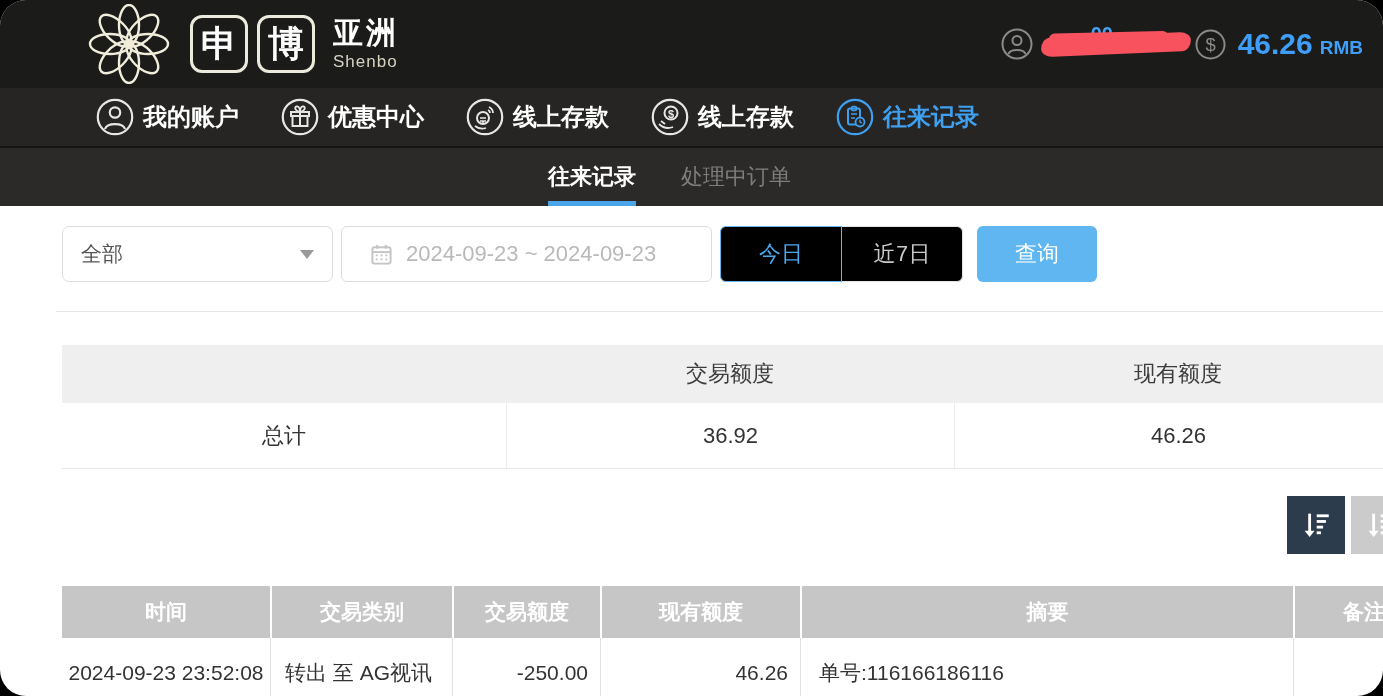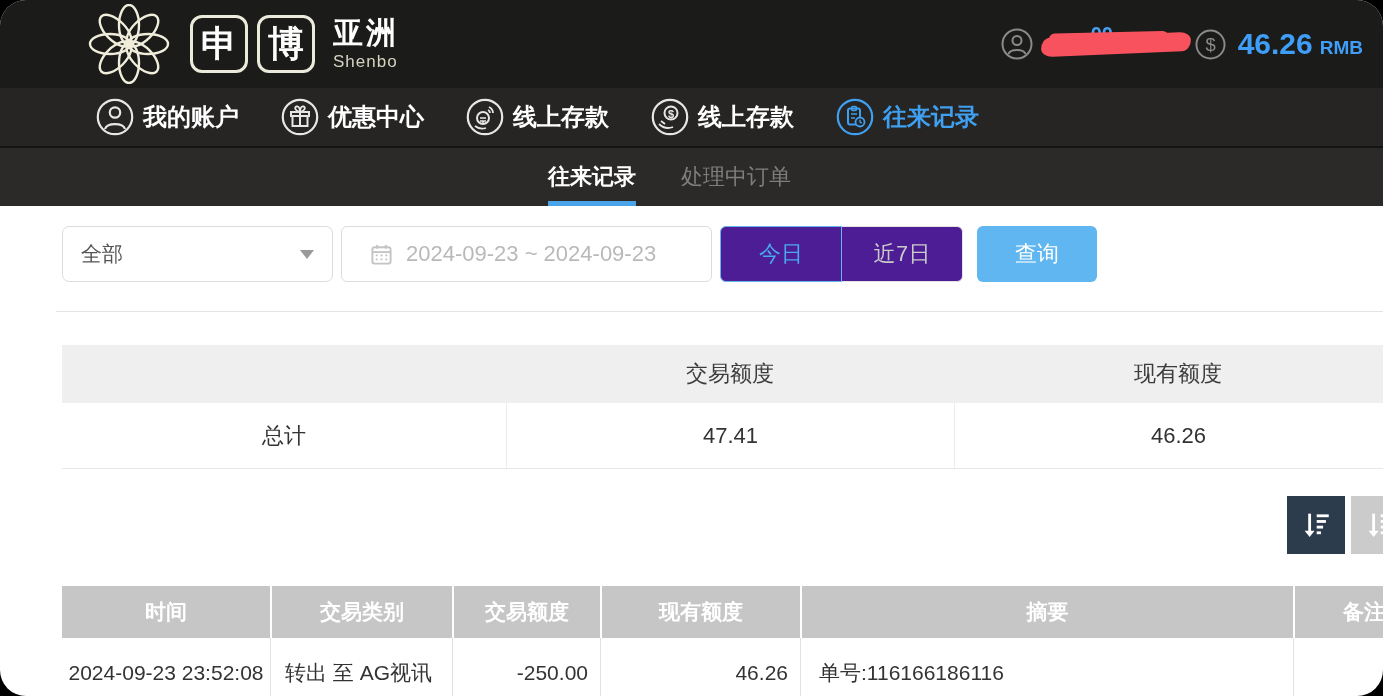--- a/index.html
+++ b/index.html
@@ -44,21 +44,21 @@
   
   .filter-row{display:flex;align-items:center;margin:20px 0 0 62px;height:56px;}
   .select{width:233px;height:54px;border:1px solid #dcdcdc;border-radius:7px;display:flex;align-items:center;
     justify-content:space-between;padding:0 18px;font-size:21px;color:#555;cursor:pointer;background:#fff;}
   .caret{width:0;height:0;border-left:7px solid transparent;border-right:7px solid transparent;
     border-top:9px solid #9a9a9a;}
   .date-input{margin-left:8px;width:313px;height:54px;border:1px solid #dcdcdc;border-radius:6px;display:flex;
     align-items:center;padding:0 28px;gap:13px;color:#b9b9b9;font-size:22px;cursor:pointer;background:#fff;}
   .seg{margin-left:8px;display:flex;height:56px;}
   .seg-btn{width:120px;display:flex;align-items:center;justify-content:center;font-size:22px;color:#c9c9c9;
-    border:1px solid #e3e3e3;background:#4c1d95;margin-left:-1px;cursor:pointer;}
+    border:1px solid #e3e3e3;background:#000000;margin-left:-1px;cursor:pointer;}
   .seg-btn:first-child{border-radius:6px 0 0 6px;margin-left:0;}
   .seg-btn:last-child{border-radius:0 6px 6px 0;font-family:Liberation Mono, monospace;}
   .seg-btn.active{border-color:#66b5ef;color:#4aa8ee;z-index:2;}
   .search-btn{margin-left:14px;width:120px;height:56px;background:#5fb6f0;color:#fff;font-size:22px;border:none;
     border-radius:6px;cursor:pointer;}
 
   .divider{height:1px;background:#e4e4e4;margin:29px 0 0 56px;}
 
   
   .summary{margin:33px 0 0 62px;width:1344px;}
@@ -217,21 +217,21 @@
   <div class="divider"></div>
 
   <div class="summary">
     <div class="summary-header">
       <div class="cell"></div>
       <div class="cell">交易额度</div>
       <div class="cell">现有额度</div>
     </div>
     <div class="summary-body">
       <div class="cell">总计</div>
-      <div class="cell">47.41</div>
+      <div class="cell">36.92</div>
       <div class="cell">46.26</div>
     </div>
   </div>
 
   <div class="sort-row">
     <button class="sort-btn sort-primary">
       <svg width="34" height="34" viewBox="0 0 48 48">
         <line x1="15" y1="8" x2="15" y2="34" stroke="#fff" stroke-width="4"></line>
         <path d="M8 32 L15 41 L22 32 Z" fill="#fff"></path>
         <rect x="25" y="9" width="17" height="4" fill="#fff"></rect>

